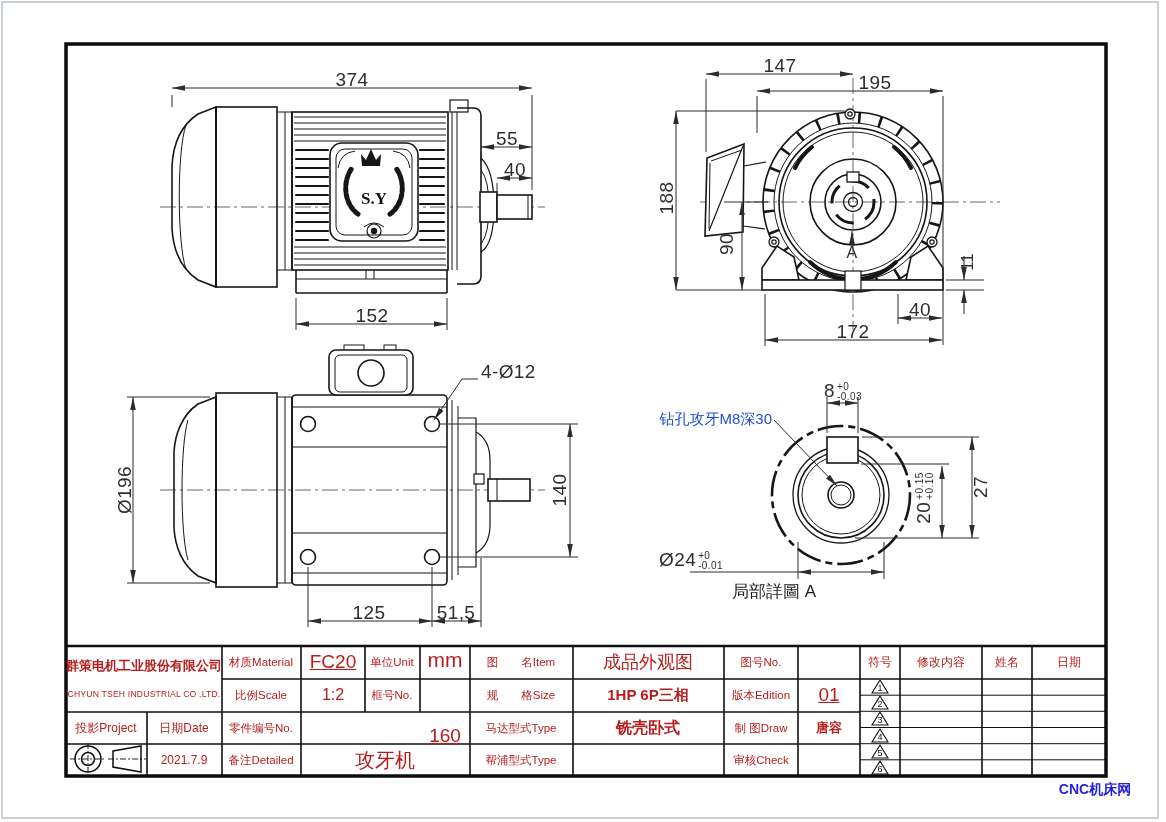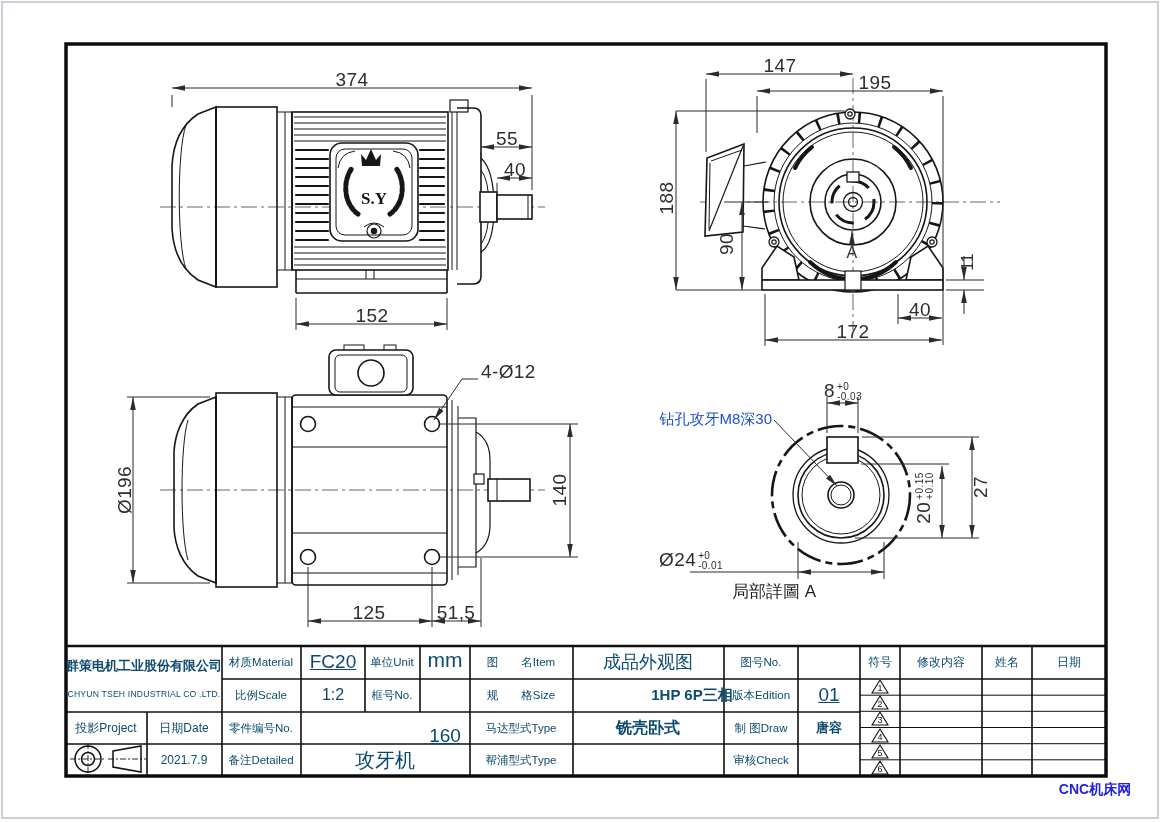--- a/index.html
+++ b/index.html
@@ -10,21 +10,21 @@
   .t{position:absolute;transform:translate(-50%,-50%);white-space:nowrap;color:#1c1c1c;}
   .l{position:absolute;transform:translateY(-50%);white-space:nowrap;color:#1c1c1c;}
   .r{position:absolute;transform:translateY(-50%);white-space:nowrap;color:#1c1c1c;}
   .rot{position:absolute;transform:translate(-50%,-50%) rotate(-90deg);white-space:nowrap;color:#1c1c1c;}
   .dim{font-size:19px;color:#2e2e2e;letter-spacing:.4px;}
   .dim-s{font-size:17px;color:#2e2e2e;}
   .cjk{font-size:15px;color:#1d4ed8;}
   .tol{display:inline-flex;flex-direction:column;font-size:10px;line-height:10px;
        margin-left:2px;vertical-align:middle;font-style:normal;}
   .tol i{font-style:normal;}
-  .tb{font-size:11.5px;color:#0c4a6e;}
+  .tb{font-size:11.5px;color:#b91c1c;}
   .tbb{font-weight:bold;}
   .big{font-size:19px;text-decoration:underline;}
   .caption{font-size:17px;}
   .watermark{font-size:14px;font-weight:bold;color:#2222dd;}
 </style>
 </head>
 <body>
 
 <div class="page">
 
@@ -380,21 +380,21 @@
 <div class="t tb" style="left:521px;top:662px;">图　　名Item</div>
 <div class="t tb" style="left:648px;top:662px;font-size:18px;">成品外观图</div>
 <div class="t tb" style="left:761px;top:662px;">图号No.</div>
 <div class="t tb" style="left:829px;top:662px;"></div>
 
 <div class="t tb" style="left:261px;top:695px;">比例Scale</div>
 <div class="t tb" style="left:333px;top:695px;font-size:16px;">1:2</div>
 <div class="t tb" style="left:392px;top:695px;">框号No.</div>
 <div class="t tb big" style="left:445px;top:736px;">160</div>
 <div class="t tb" style="left:521px;top:695px;">规　　格Size</div>
-<div class="t tb tbb" style="left:648px;top:695px;font-size:15px;margin-left:44px;">1HP 6P三相</div>
+<div class="t tb tbb" style="left:648px;top:695px;font-size:15px;">1HP 6P三相</div>
 <div class="t tb" style="left:761px;top:695px;">版本Edition</div>
 <div class="t tb big" style="left:829px;top:695px;">01</div>
 
 <div class="t tb" style="left:106px;top:728px;font-size:12px;">投影Project</div>
 <div class="t tb" style="left:184px;top:728px;font-size:12px;">日期Date</div>
 <div class="t tb" style="left:261px;top:728px;">零件编号No.</div>
 <div class="t tb" style="left:521px;top:728px;">马达型式Type</div>
 <div class="t tb tbb" style="left:648px;top:728px;font-size:16px;text-align:right;">铣壳卧式</div>
 <div class="t tb" style="left:761px;top:728px;">制 图Draw</div>
 <div class="t tb tbb" style="left:829px;top:728px;font-size:13px;">唐容</div>

